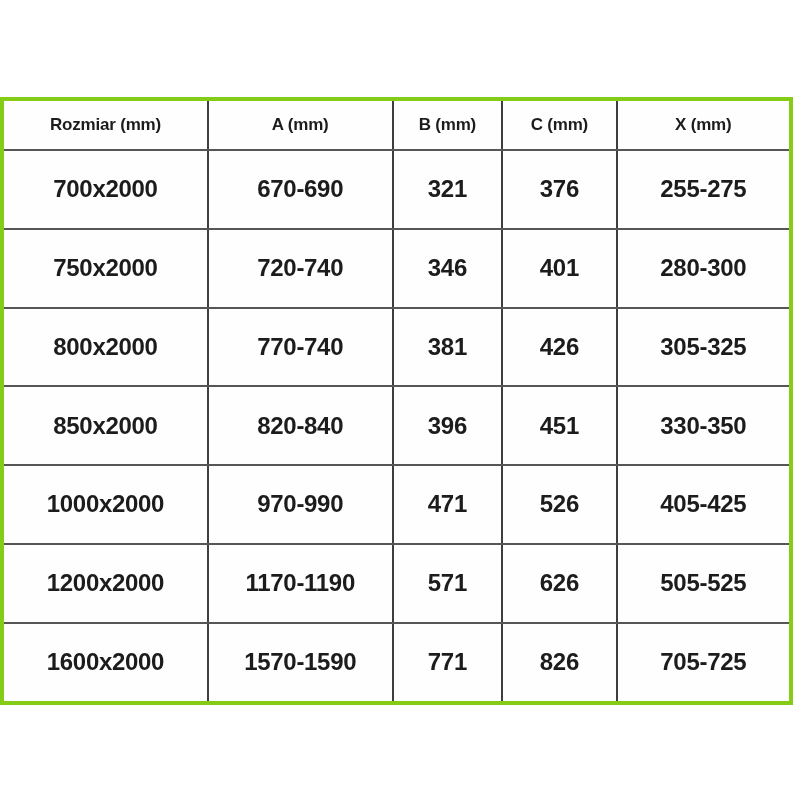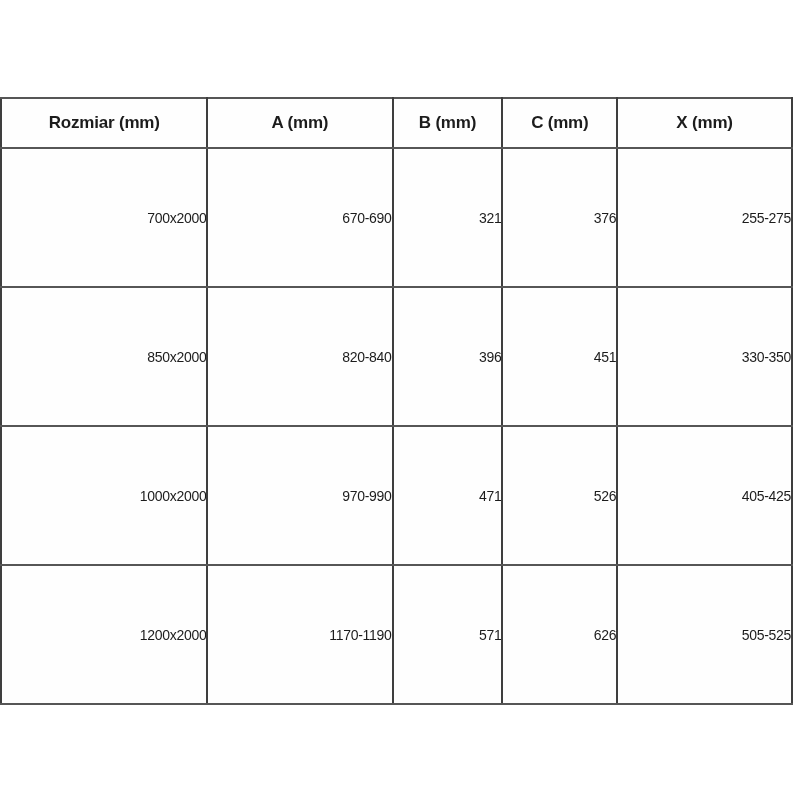--- a/index.html
+++ b/index.html
@@ -18,46 +18,45 @@
     position: absolute;
     left: 0px;
     top: 97px;
     width: 793px;
     height: 608px;
     border-collapse: collapse;
     table-layout: fixed;
     background: #fefefe;
     font-family: "Liberation Sans", sans-serif;
     color: #1c1c1c;
-    border: 2px solid #84cc16;
+    border: 4px solid #84cc16;
   }
   table.size-table th,
   table.size-table td {
     border-left: 2px solid #3e3e3e;
     border-right: 2px solid #3e3e3e;
     border-top: 2px solid #565656;
     border-bottom: 2px solid #565656;
     text-align: center;
     vertical-align: middle;
     padding: 0;
     overflow: hidden;
     white-space: nowrap;
   }
   table.size-table th {
     font-size: 17px;
     font-weight: 700;
     height: 48px;
     letter-spacing: -0.2px;
   }
   table.size-table td {
-    font-size: 14px;
-    font-weight: 400;
+    font-size: 24px;
+    font-weight: 700;
     height: 46px;
     letter-spacing: -0.3px;
-    text-align: right;
   }
 </style>
 </head>
 <body>
 
 <div class="stage">
   <table class="size-table">
     <colgroup>
       <col style="width:26.1%">
       <col style="width:23.4%">
@@ -76,35 +75,56 @@
     </thead>
     <tbody>
       <tr>
         <td>700x2000</td>
         <td>670-690</td>
         <td>321</td>
         <td>376</td>
         <td>255-275</td>
       </tr>
       <tr>
+        <td>750x2000</td>
+        <td>720-740</td>
+        <td>346</td>
+        <td>401</td>
+        <td>280-300</td>
+      </tr>
+      <tr>
+        <td>800x2000</td>
+        <td>770-740</td>
+        <td>381</td>
+        <td>426</td>
+        <td>305-325</td>
+      </tr>
+      <tr>
         <td>850x2000</td>
         <td>820-840</td>
         <td>396</td>
         <td>451</td>
         <td>330-350</td>
       </tr>
       <tr>
         <td>1000x2000</td>
         <td>970-990</td>
         <td>471</td>
         <td>526</td>
         <td>405-425</td>
       </tr>
       <tr>
         <td>1200x2000</td>
         <td>1170-1190</td>
         <td>571</td>
         <td>626</td>
         <td>505-525</td>
       </tr>
+      <tr>
+        <td>1600x2000</td>
+        <td>1570-1590</td>
+        <td>771</td>
+        <td>826</td>
+        <td>705-725</td>
+      </tr>
     </tbody>
   </table>
 </div>
 
 </body></html>

